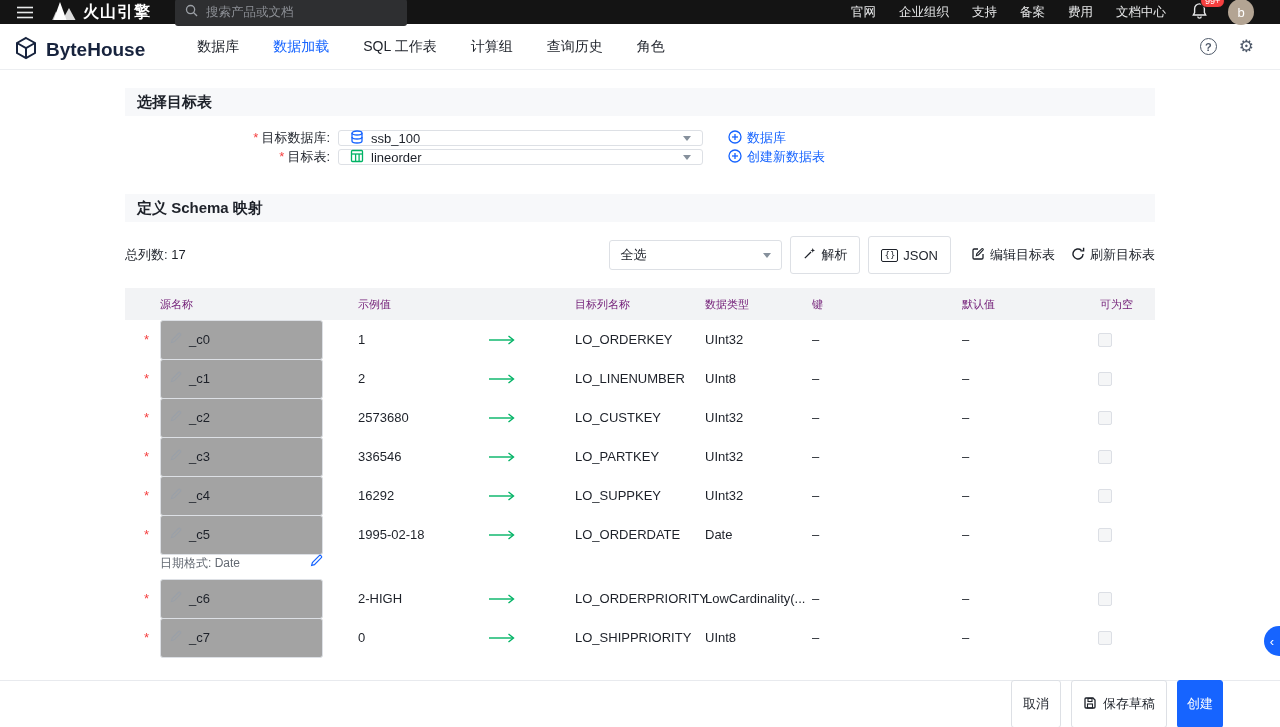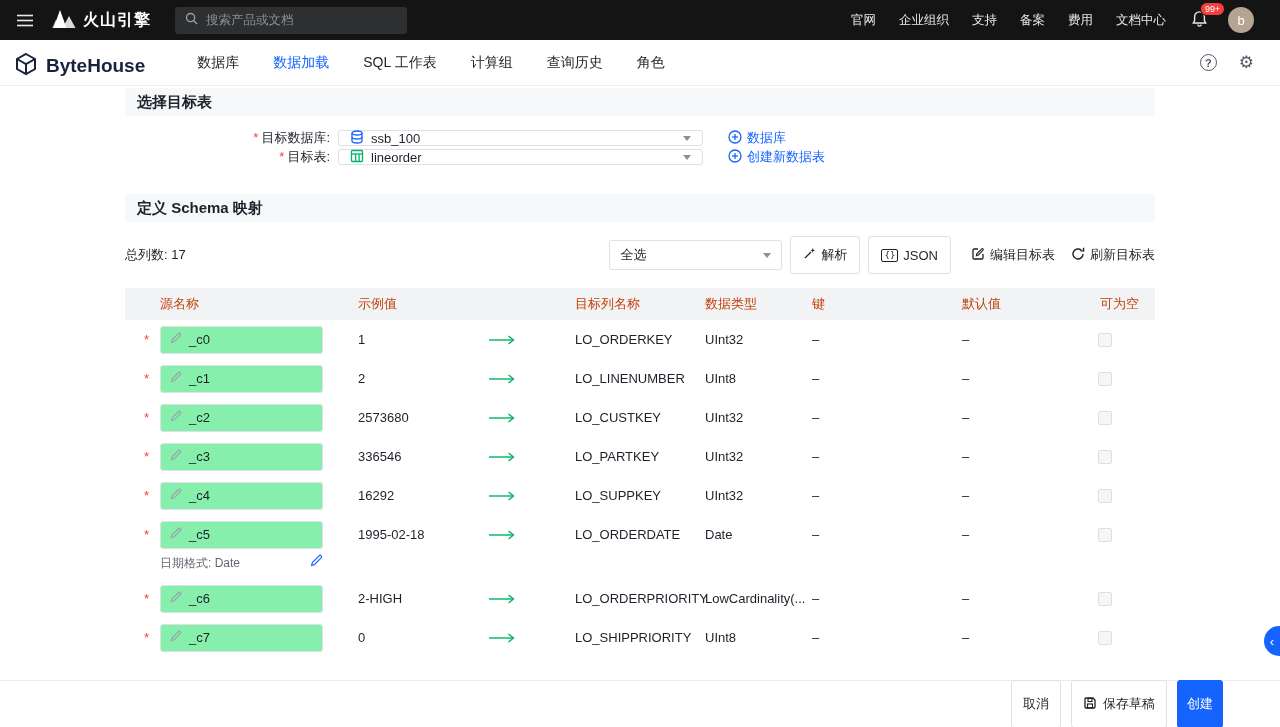--- a/index.html
+++ b/index.html
@@ -1,20 +1,20 @@
 <!DOCTYPE html>
 <html><head>
 <meta charset="utf-8">
 <style>
   * { margin:0; padding:0; box-sizing:border-box; }
   html,body { width:1280px; height:727px; overflow:hidden; background:#fff;
     font-family:"Liberation Sans","DejaVu Sans",sans-serif; }
 
   
-  .topbar { height:40px; background:#141414; display:flex; align-items:center; padding-left:13px; }
+  .topbar { height:24px; background:#141414; display:flex; align-items:center; padding-left:13px; }
   .tb-menu { width:24px; height:24px; display:flex; align-items:center; justify-content:center; cursor:pointer; margin-right:14px; }
   .tb-brand { display:flex; align-items:center; gap:6px; cursor:pointer; }
   .tb-brand-text { color:#fff; font-size:16px; font-weight:700; letter-spacing:1px; }
   .tb-search { margin-left:24px; width:232px; height:27px; background:#2e2f31; border-radius:3px;
     display:flex; align-items:center; gap:8px; padding:0 10px; }
   .tb-search input { flex:1; background:transparent; border:none; outline:none; color:#e8e9ea; font-size:12.5px; min-width:0; }
   .tb-search input::placeholder { color:#8c8f95; }
   .tb-links { margin-left:auto; display:flex; gap:23px; }
   .tb-links a { color:#e8e9ea; font-size:12.5px; text-decoration:none; cursor:pointer; }
   .tb-bell { position:relative; margin-left:25px; cursor:pointer; display:flex; align-items:center; }
@@ -63,28 +63,28 @@
   .col-search input { flex:1; border:none; outline:none; font-size:13px; color:#1d2129; min-width:0; }
   .col-search input::placeholder { color:#c2c7cf; }
   .btn-outline { margin-left:8px; height:38px; border:1px solid #dde0e5; border-radius:3px; background:#fff;
     display:flex; align-items:center; gap:5px; padding:0 12px; font-size:13px; color:#1d2129; cursor:pointer; }
   .json-ic { border:1px solid #1d2129; border-radius:2px; font-size:9px; line-height:11px; padding:0 2px;
     font-family:"DejaVu Sans Mono",monospace; }
   .text-btn { margin-left:20px; display:flex; align-items:center; gap:5px; font-size:13px; color:#1d2129; cursor:pointer; }
 
   
   .schema-grid { display:grid; grid-template-columns:35px 175px 150px 90px 130px 107px 150px 136px 57px; }
-  .grid-header { margin-top:14px; height:32px; background:#f2f3f5; align-items:center; font-size:13px; color:#c2410c; }
+  .grid-header { margin-top:14px; height:32px; background:#f2f3f5; align-items:center; font-size:11px; color:#701a75; }
   .grid-header .h-sample { padding-left:23px; }
   .grid-header .h-null { padding-left:2px; }
   .cell { height:39px; display:flex; align-items:center; font-size:13px; color:#1d2129; white-space:nowrap; }
   .req-cell { justify-content:flex-end; padding-right:8px; }
   .src-cell { display:flex; flex-direction:column; align-items:flex-start; }
   .src-wrap { height:39px; display:flex; align-items:center; }
-  .src-input { width:163px; height:28px; border:1px solid #dde0e5; border-radius:3px; background:#86efac;
+  .src-input { width:163px; height:40px; border:1px solid #dde0e5; border-radius:3px; background:#a3a3a3;
     display:flex; align-items:center; gap:7px; padding:0 9px; font-size:13px; color:#1d2129; }
   .note { width:163px; display:flex; align-items:center; justify-content:space-between; font-size:12px;
     color:#646a73; margin:0 0 7px; line-height:17px; }
   .sample { padding-left:23px; }
   .arrow-cell svg { margin-left:3px; }
   .checkbox { width:14px; height:14px; border:1px solid #dcdfe5; border-radius:2px; background:#f5f6f7; cursor:pointer; }
 
   
   .footer { position:fixed; left:0; right:0; bottom:0; height:47px; background:#fff; border-top:1px solid #e8eaee;
     display:flex; align-items:center; justify-content:flex-end; padding-right:57px; gap:10px; z-index:10; }

